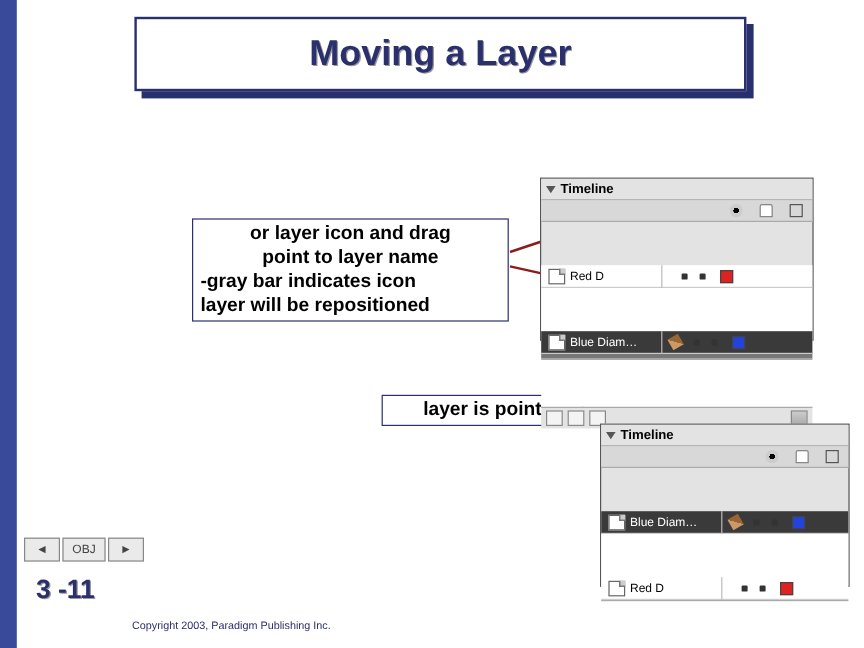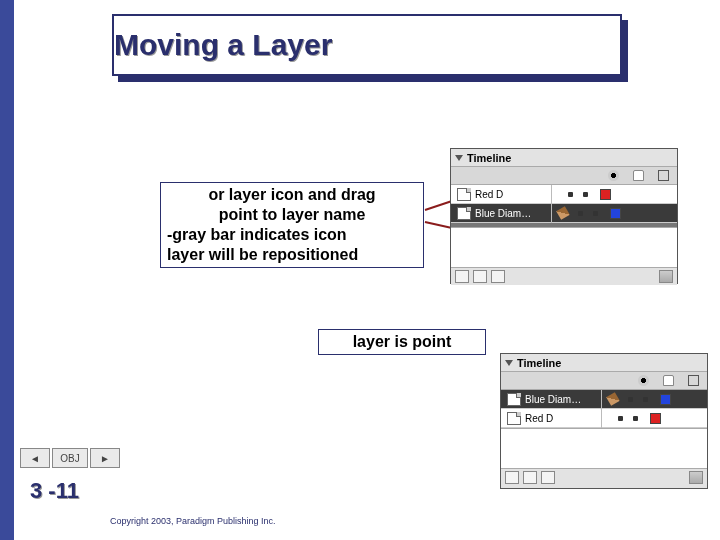--- a/index.html
+++ b/index.html
@@ -2,21 +2,21 @@
 <html><head>
 <meta charset="utf-8">
 <style>
   * { box-sizing: border-box; margin: 0; padding: 0; }
   body { width: 720px; height: 540px; background: #fff; font-family: Arial, Helvetica, sans-serif; position: relative; overflow: hidden; }
   .left-bar { position: absolute; left: 0; top: 0; width: 14px; height: 540px; background: #3a4a9a; }
 
   
   .title-wrap { position: absolute; left: 112px; top: 14px; width: 510px; height: 68px; }
   .title-shadow { position: absolute; left: 6px; top: 6px; width: 510px; height: 62px; background: #2a2f6d; }
-  .title-box { position: absolute; left: 0; top: 0; width: 510px; height: 62px; background: #fff; border: 2px solid #2a2f6d; display: flex; align-items: center; justify-content: flex-start; }
+  .title-box { position: absolute; left: 0; top: 0; width: 510px; height: 62px; background: #fff; border: 2px solid #2a2f6d; display: flex; align-items: center; justify-content: center; }
   .title-box span { font-size: 30px; font-weight: bold; color: #2a2f6d; text-shadow: 1px 1px 0 #999; }
 
   
   .callout { position: absolute; border: 1px solid #2a2f6d; background: #fff; padding: 2px 6px; font-size: 16px; font-weight: bold; color: #000; line-height: 1.25; text-align: center; }
   .callout1 { left: 160px; top: 182px; width: 264px; text-align: left; }
   .callout2 { left: 318px; top: 329px; width: 168px; }
 
   
   svg.arrows { position: absolute; left: 0; top: 0; width: 720px; height: 540px; pointer-events: none; }
 
@@ -29,21 +29,21 @@
   .tri { width: 0; height: 0; border-left: 4px solid transparent; border-right: 4px solid transparent; border-top: 6px solid #555; }
   .panel-title span { font-weight: bold; font-size: 11px; }
 
   .layer-hdr { height: 18px; background: #d8d8d8; display: flex; align-items: center; justify-content: flex-end; gap: 14px; padding-right: 8px; border-bottom: 1px solid #aaa; }
   .eye-icon,.lock-icon,.sq-icon { width: 11px; height: 11px; display: inline-block; }
   .eye-icon { background: radial-gradient(circle,#000 30%,transparent 31%),#ccc; border-radius: 50%; }
   .lock-icon { background: linear-gradient(#fff,#fff); border: 1px solid #888; border-radius: 2px 2px 0 0; }
   .sq-icon { border: 1px solid #555; }
 
   .layer-list { background: #fff; }
-  .layer-row { height: 19px; display: flex; align-items: center; border-bottom: 1px solid #ccc; }
+  .layer-row { height: 19px; display: flex; align-items: center; border-bottom: 1px solid #ccc; margin-top: 36px; }
   .layer-row.sel { background: #3a3a3a; color: #fff; }
   .page-ico { width: 14px; height: 13px; margin: 0 4px 0 6px; background: #fff; border: 1px solid #666; position: relative; }
   .page-ico:before { content:""; position:absolute; right:-1px; top:-1px; width:4px; height:4px; background:#ccc; border-left:1px solid #666; border-bottom:1px solid #666; }
   .layer-name { flex: 0 0 70px; font-size: 10px; white-space: nowrap; overflow: hidden; }
   .layer-sep { width: 1px; height: 19px; background: #bbb; margin: 0 6px; }
   .pen { width: 10px; height: 10px; background: linear-gradient(45deg,#c96 50%,#963 50%); transform: rotate(-30deg); }
   .dot { width: 5px; height: 5px; background: #333; border-radius: 1px; margin-left: 10px; }
   .col-swatch { width: 11px; height: 11px; margin-left: 12px; border: 1px solid #444; }
   .sw-red { background: #d22; }
   .sw-blue { background: #24d; }

